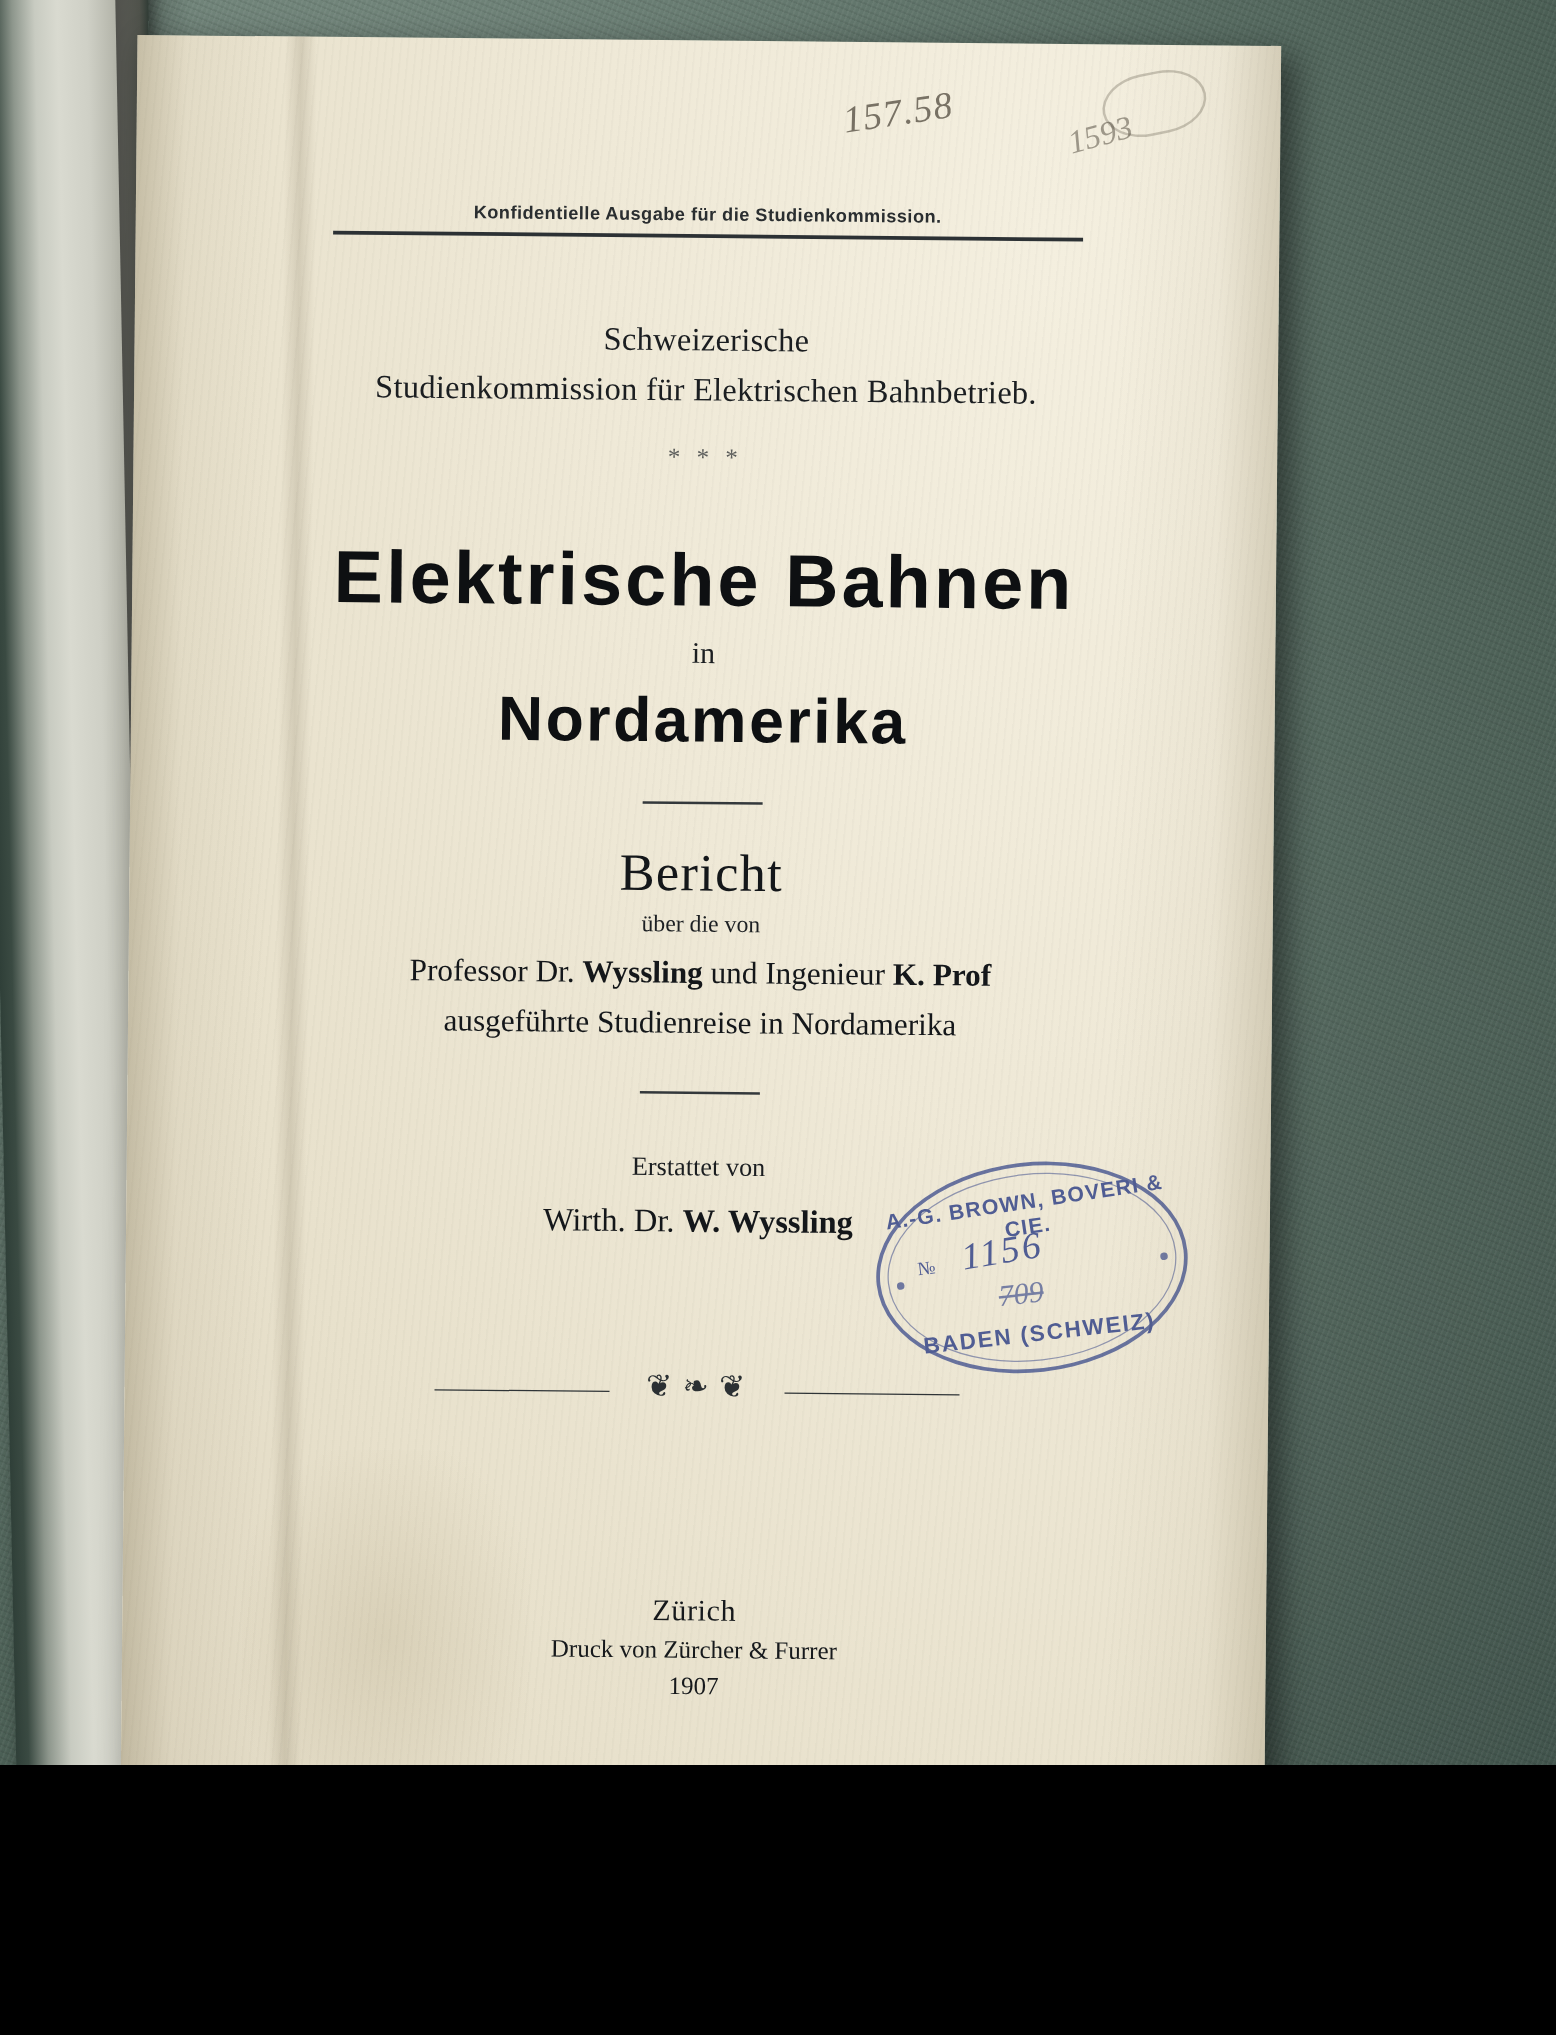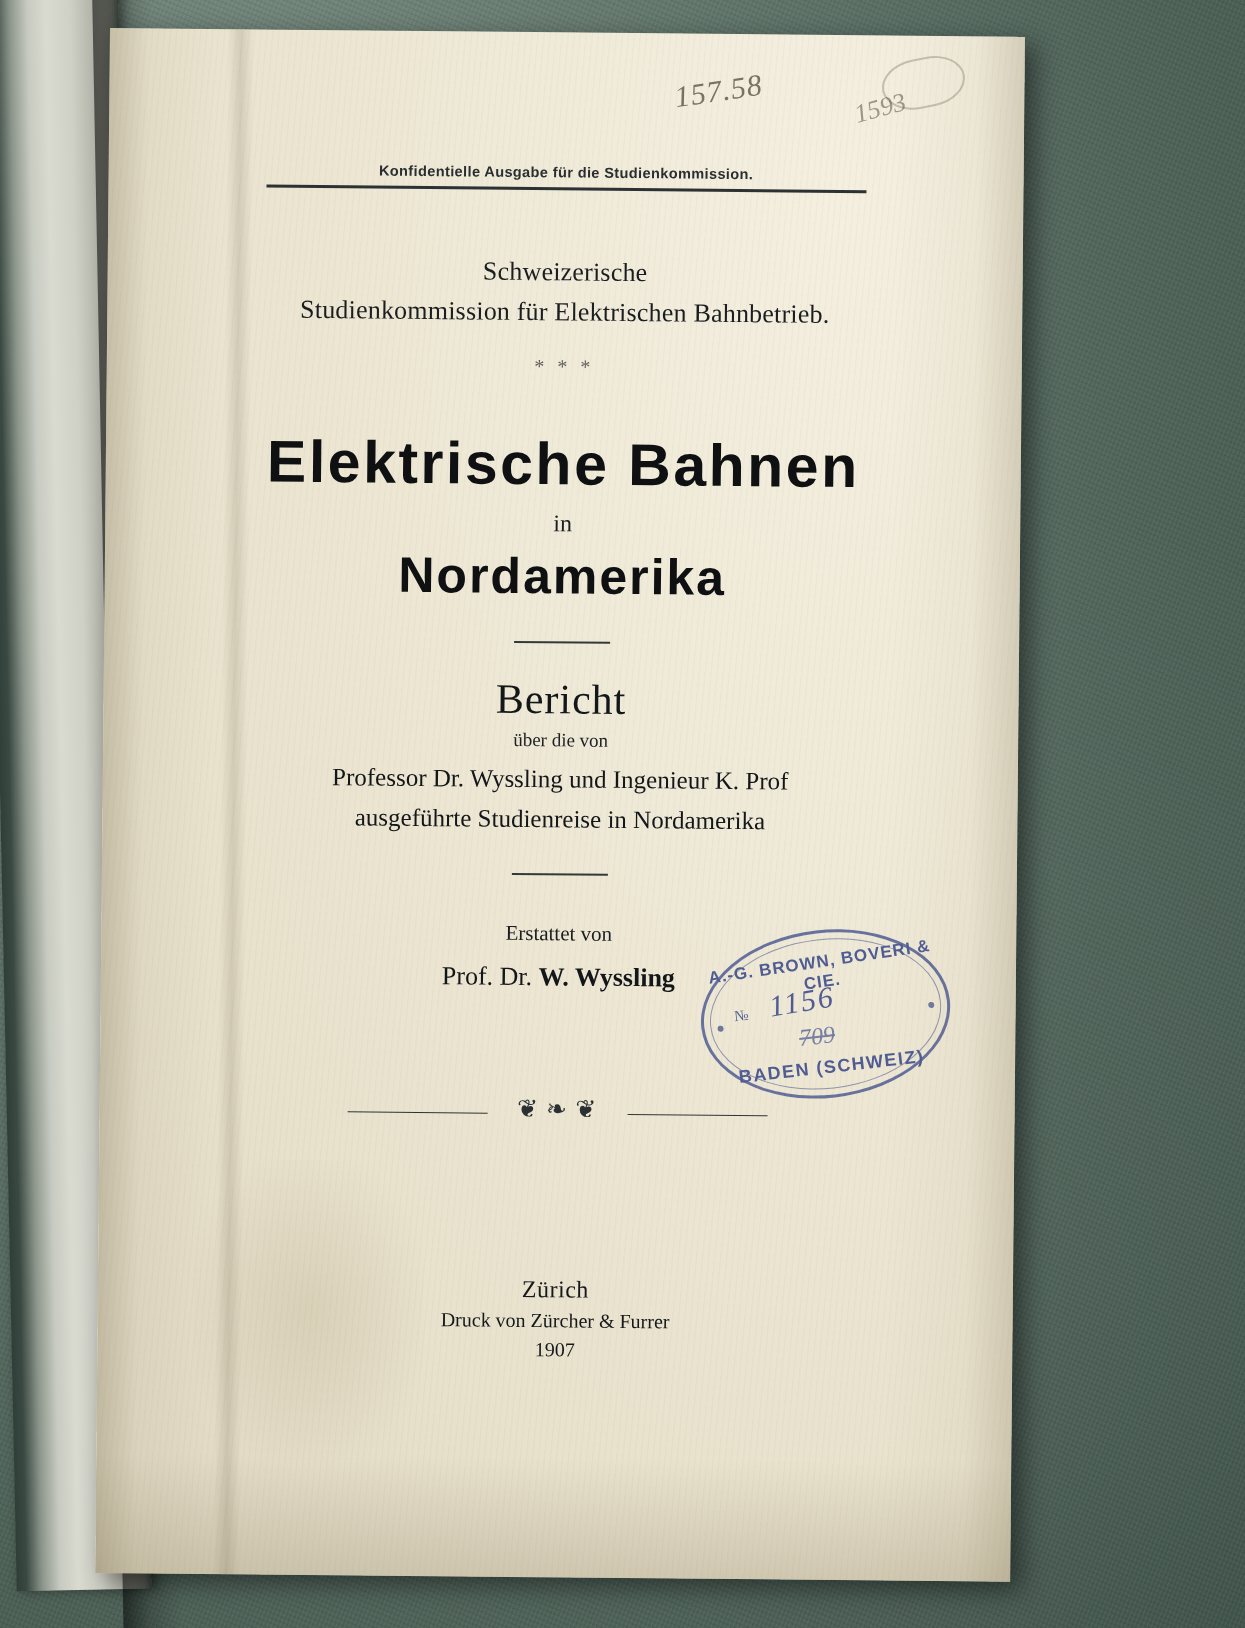--- a/index.html
+++ b/index.html
@@ -11,21 +11,21 @@
     width: 1245px;
     height: 1628px;
     overflow: hidden;
     font-family: "Liberation Serif", serif;
   }
 
   
   #scene {
     position: relative;
     width: 1245px;
-    height: 1628px;
+    height: 1412px;
     background:
       radial-gradient(ellipse at 18% 20%, #7e9186 0%, #61756b 38%, #4c6056 70%, #3d5048 100%);
     overflow: hidden;
   }
   
   #scene::before {
     content: "";
     position: absolute;
     inset: 0;
     background-image:
@@ -189,21 +189,21 @@
   .ueber {
     font-size: 19px;
     margin-top: 6px;
     color: #1d2023;
   }
   .authors {
     font-size: 25px;
     margin-top: 14px;
     color: #14171a;
   }
-  .authors b { font-weight: normal; }
+  .authors b { font-weight: bold; }
   .trip {
     font-size: 25px;
     margin-top: 12px;
     color: #14171a;
   }
 
   .rule-short2 {
     width: 96px;
     height: 0;
     margin: 40px auto 0 auto;
@@ -383,21 +383,21 @@
       <div class="ueber">über die von</div>
       <div class="authors">
         <span>Professor Dr. </span><b>Wyssling</b><span> und Ingenieur </span><b>K. Prof</b>
       </div>
       <div class="trip">ausgeführte Studienreise in Nordamerika</div>
 
       <div class="rule-short2"></div>
 
       <div class="erstattet">Erstattet von</div>
       <div class="reporter">
-        <span>Prof. Dr. </span><b>W. Wyssling</b>
+        <span>Wirth. Dr. </span><b>W. Wyssling</b>
       </div>
 
       <div class="ornament">
         <span class="line-l"></span>
         <span class="glyph">❦ ❧ ❦</span>
         <span class="line-r"></span>
       </div>
 
       <div class="imprint">
         <div class="city">Zürich</div>

